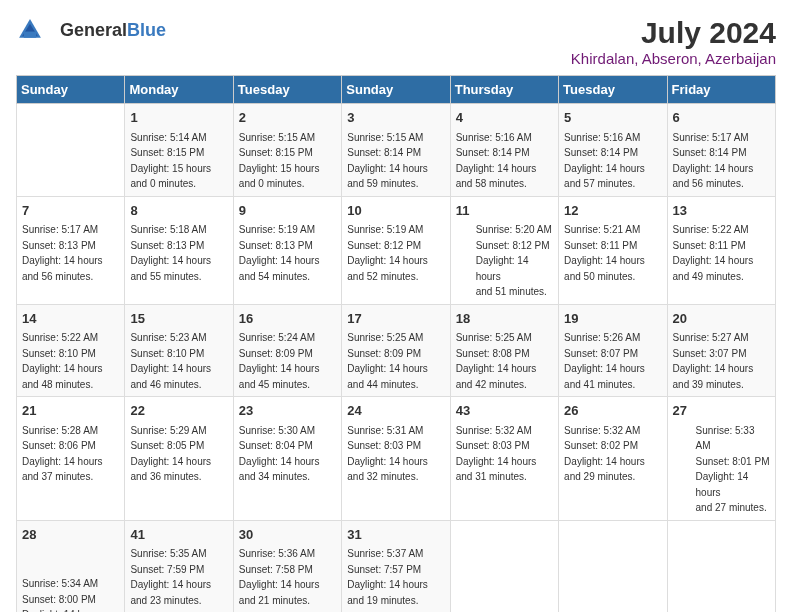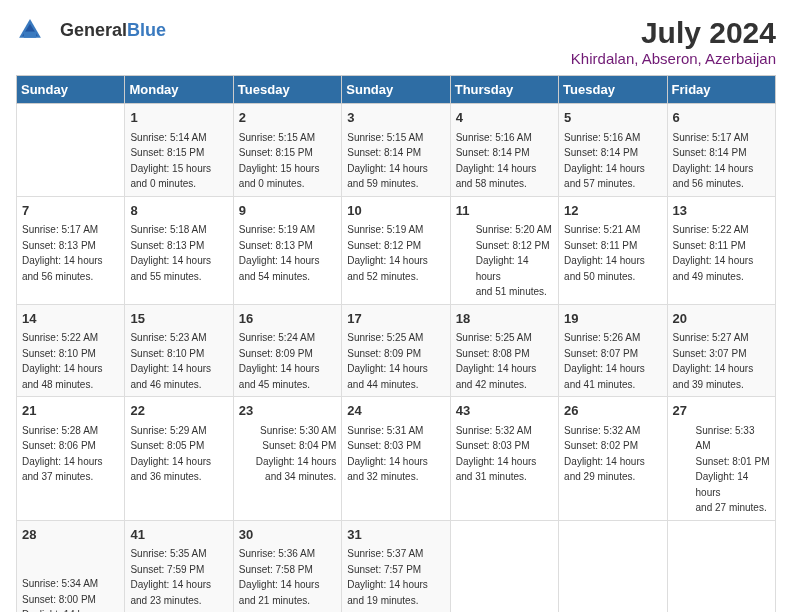--- a/index.html
+++ b/index.html
@@ -282,21 +282,21 @@
         </td>
         <td>
           <span class="day-number">22</span>
           <div class="day-info" style="white-space: pre-line;">Sunrise: 5:29 AM
 Sunset: 8:05 PM
 Daylight: 14 hours
 and 36 minutes.</div>
         </td>
         <td>
           <span class="day-number">23</span>
-          <div class="day-info" style="white-space: pre-line; text-align: right;">Sunrise: 5:30 AM
+          <div class="day-info" style="white-space: pre-line;">Sunrise: 5:30 AM
 Sunset: 8:04 PM
 Daylight: 14 hours
 and 34 minutes.</div>
         </td>
         <td>
           <span class="day-number">24</span>
           <div class="day-info" style="white-space: pre-line;">Sunrise: 5:31 AM
 Sunset: 8:03 PM
 Daylight: 14 hours
 and 32 minutes.</div>

